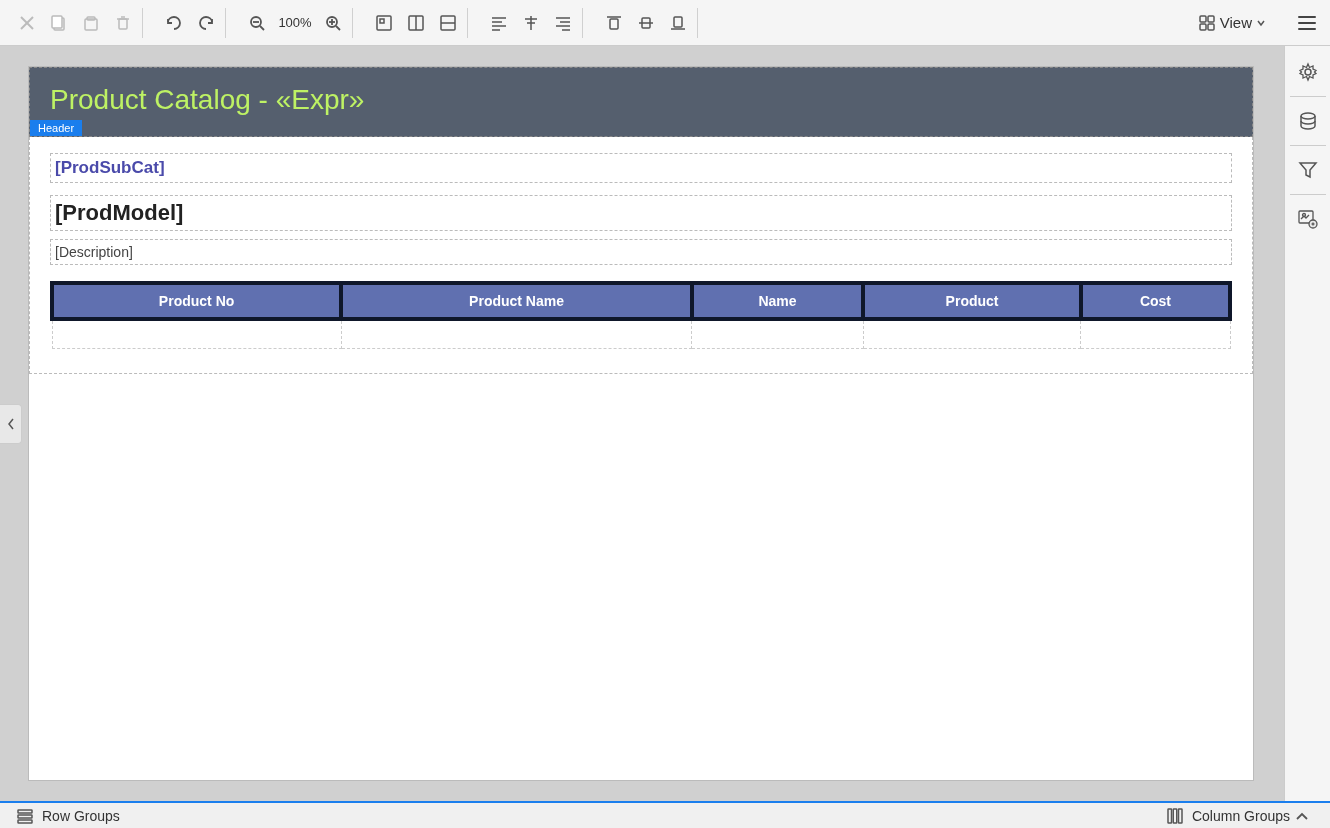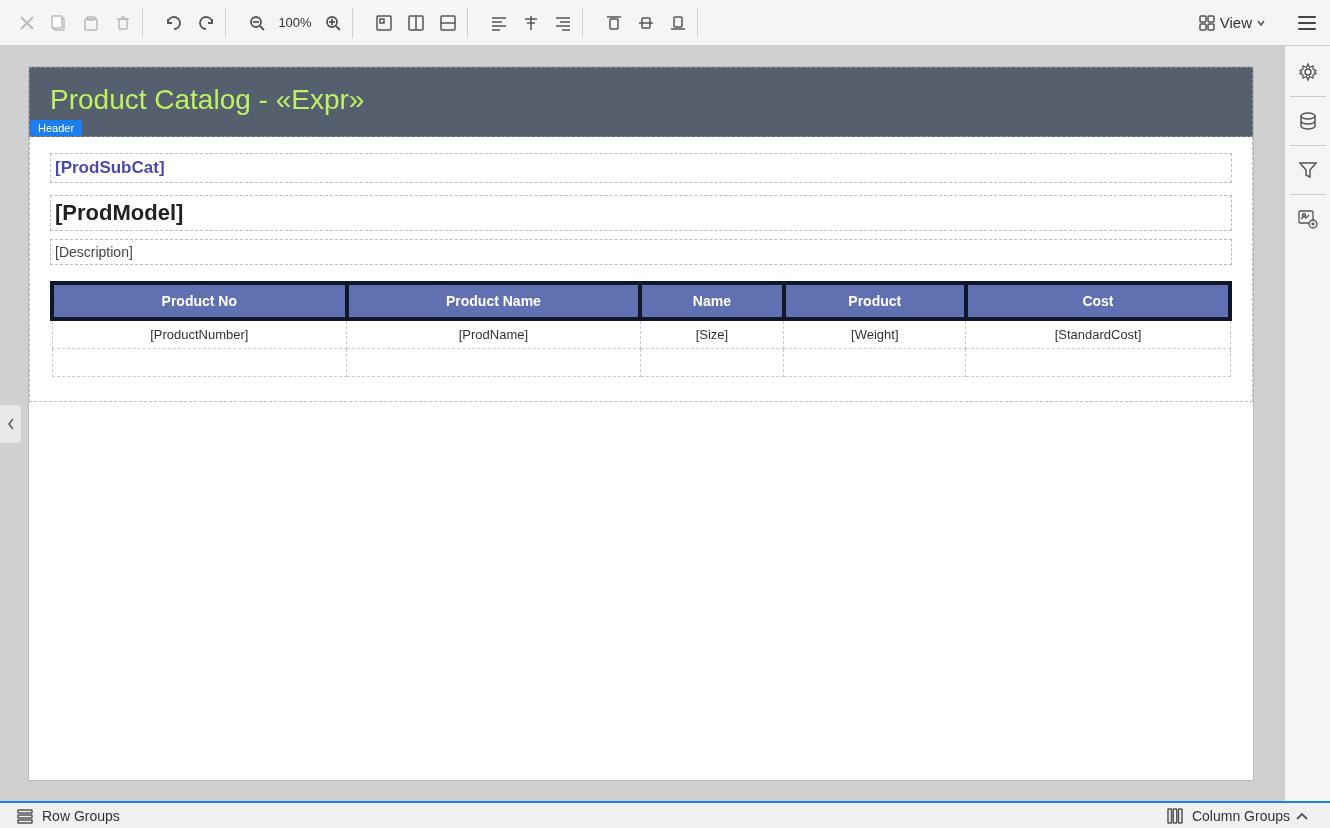--- a/index.html
+++ b/index.html
@@ -469,27 +469,20 @@
           <thead>
             <tr>
               <th>Product No</th>
               <th>Product Name</th>
               <th>Name</th>
               <th>Product</th>
               <th>Cost</th>
             </tr>
           </thead>
           <tbody>
-            <tr>
-              <td>[ProductNumber]</td>
-              <td>[ProdName]</td>
-              <td>[Size]</td>
-              <td>[Weight]</td>
-              <td>[StandardCost]</td>
-            </tr>
             <tr class="empty-row">
               <td>&nbsp;</td>
               <td>&nbsp;</td>
               <td>&nbsp;</td>
               <td>&nbsp;</td>
               <td>&nbsp;</td>
             </tr>
           </tbody>
         </table>
       </div>

